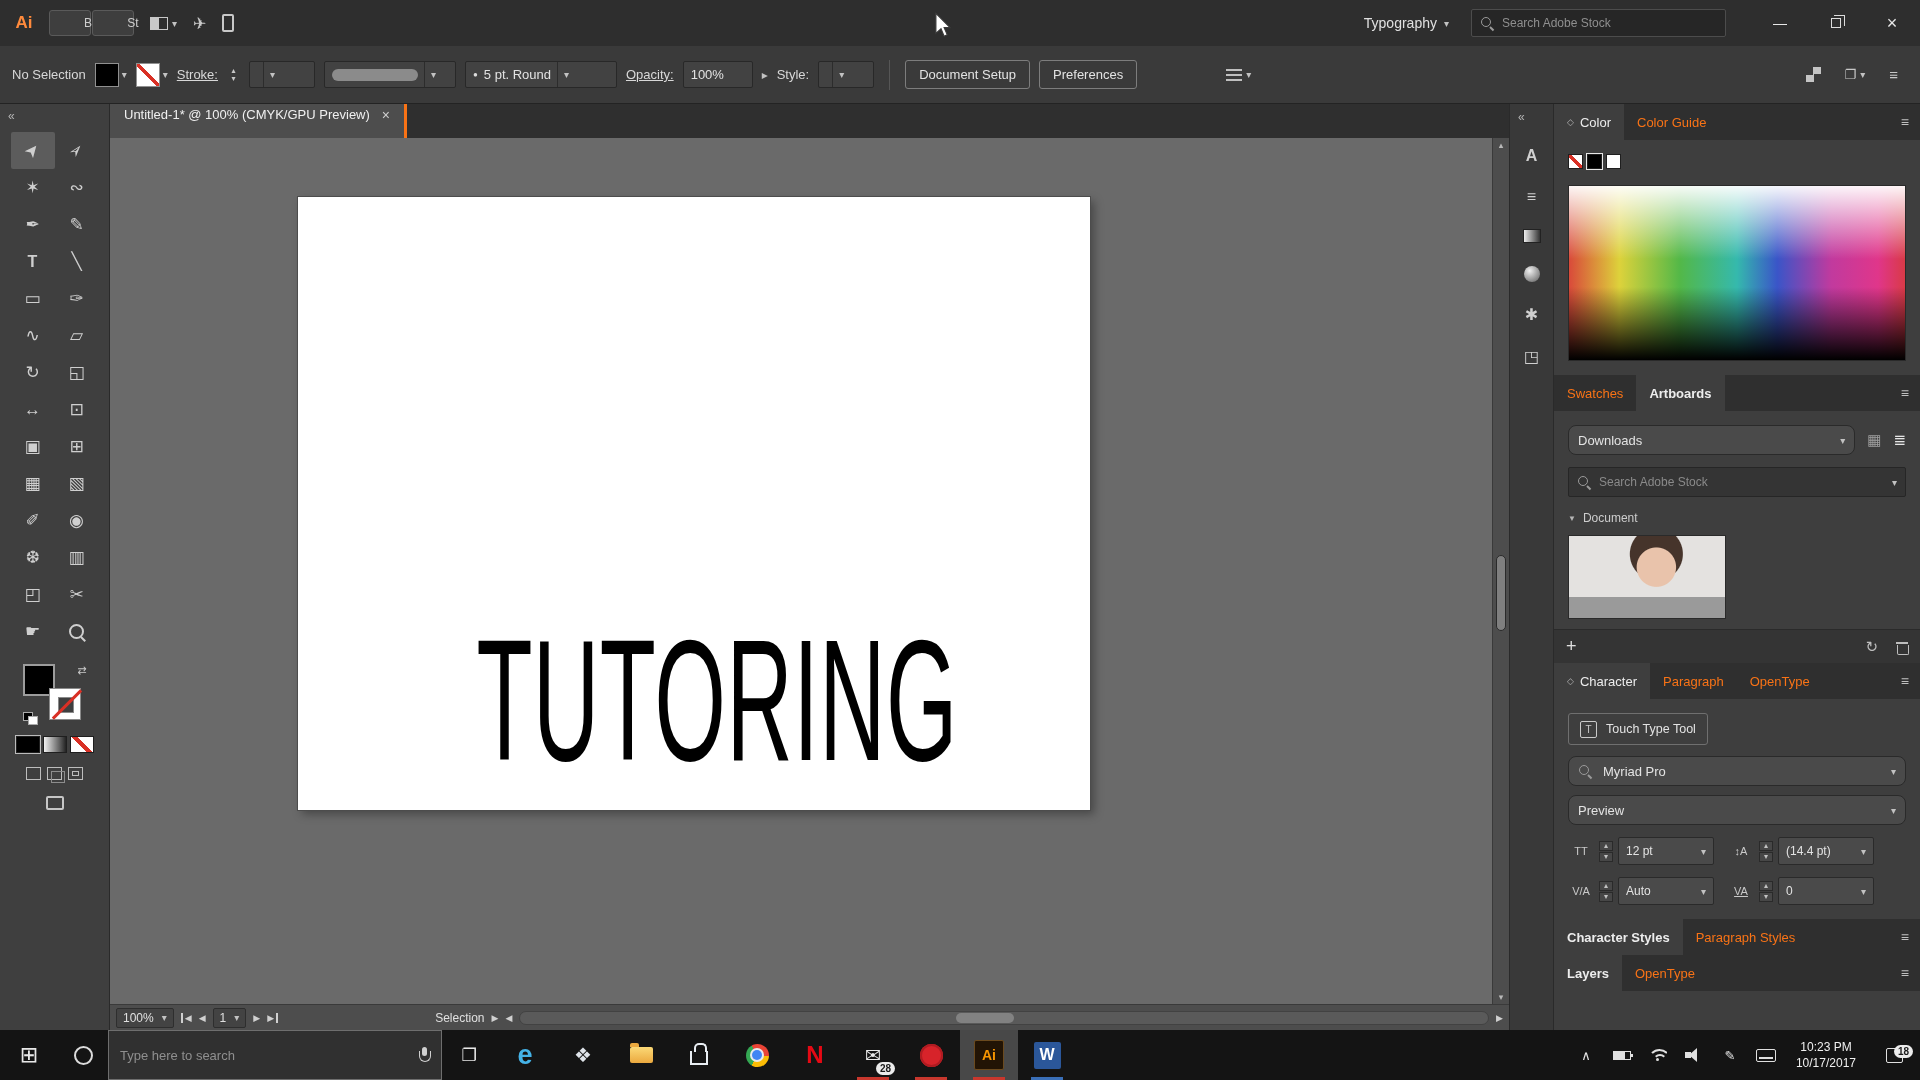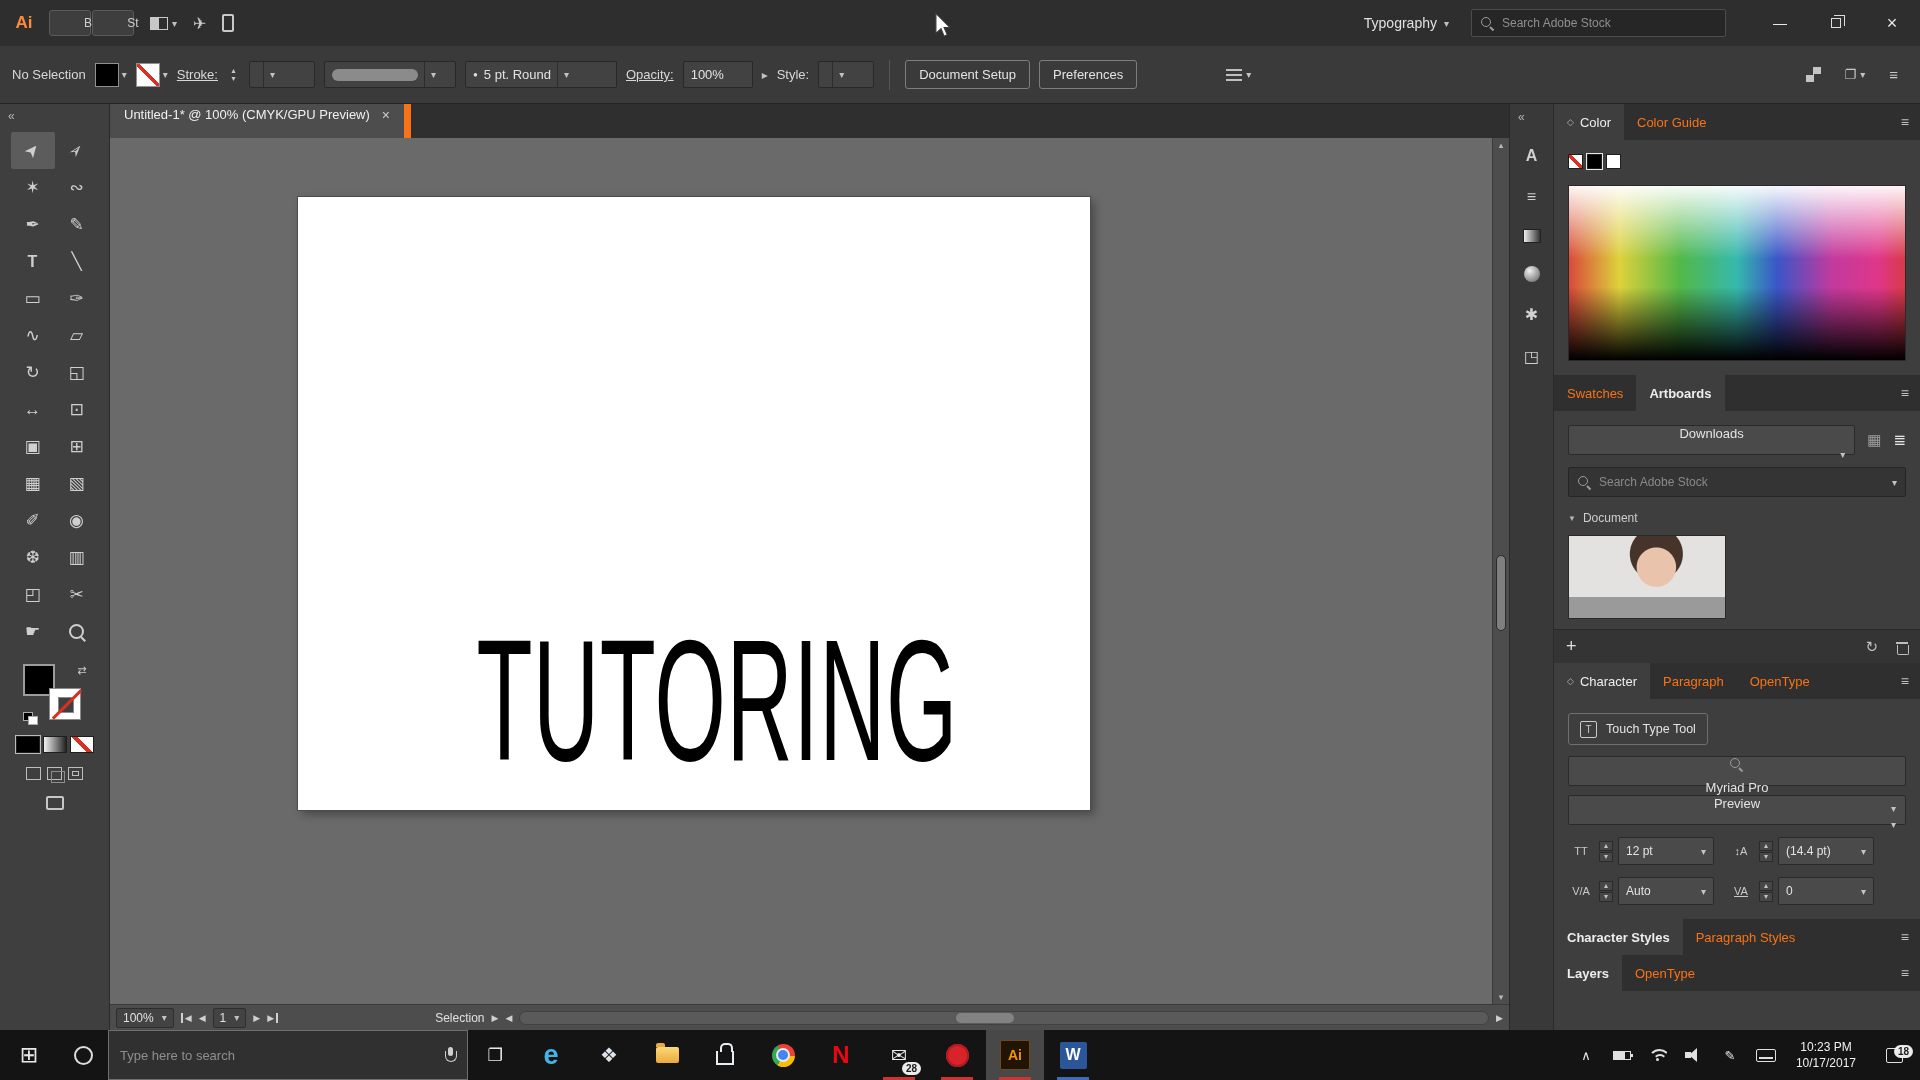--- a/index.html
+++ b/index.html
@@ -47,21 +47,21 @@
   .brushbar { width:86px; height:12px; background:#8b8b8b; border-radius:6px; }
   .dot { font-size:8px; color:#dcdcdc; }
   .vsep { width:1px; height:30px; background:#565656; margin:0 6px; }
   .btn { height:29px; padding:0 13px; border:1px solid #7d7d7d; border-radius:3px; background:transparent; color:#e3e3e3; font-size:13px; display:flex; align-items:center; }
   .alignicon { width:16px; height:12px; background:repeating-linear-gradient(to bottom,#c0c0c0 0 2px,transparent 2px 5px); }
   .checker { width:15px; height:15px; background:conic-gradient(#c4c4c4 0 25%, transparent 0 50%, #c4c4c4 0 75%, transparent 0); }
   .rclust { display:flex; align-items:center; gap:24px; margin-left:auto; padding-right:10px; color:#c8c8c8; }
 
   
   #tabbar { position:absolute; left:110px; top:104px; width:1399px; height:34px; background:#2f2f2f; display:flex; align-items:flex-end; z-index:3; }
-  .doctab { height:47px; background:#4d4d4d; display:flex; align-items:center; gap:12px; padding:0 14px; font-size:13px; color:#f0f0f0; border-right:7px solid #f97316; }
+  .doctab { height:47px; background:#4d4d4d; display:flex; align-items:center; gap:12px; padding:0 14px; font-size:13px; color:#f0f0f0; border-right:3px solid #f97316; }
   .doctab .x { color:#cfcfcf; font-size:14px; }
 
   
   #toolbar { position:absolute; left:0; top:104px; width:110px; height:926px; background:#3f3f3f; border-right:1px solid #2a2a2a; z-index:3; }
   .tb-head { height:24px; display:flex; align-items:center; padding:0 8px; color:#b5b5b5; font-size:12px; }
   .tools { display:grid; grid-template-columns:44px 44px; justify-content:center; margin-top:4px; }
   .tool { height:37px; display:flex; align-items:center; justify-content:center; }
   .tool .tg { font-size:17px; color:#cfcfcf; }
   .tool.active { background:#5c5c5c; border-radius:2px; }
   .tool[data-name="selection-tool"] .tg, .tool[data-name="direct-selection-tool"] .tg { transform:rotate(-50deg); }
@@ -127,21 +127,21 @@
   .mini-swatches { display:flex; gap:4px; }
   .msw { width:15px; height:15px; border:1px solid #1f1f1f; }
   .msw.none { background:linear-gradient(45deg,transparent 42%,#d93025 42% 58%,transparent 58%),#fff; }
   .msw.black { background:#000; }
   .msw.black.sel { outline:1px solid #e8e8e8; }
   .msw.white { background:#fff; }
   .spectrum { margin-top:16px; height:176px; border:1px solid #2a2a2a;
     background:
       linear-gradient(to bottom, rgba(255,255,255,.95) 0%, rgba(255,255,255,0) 42%, rgba(0,0,0,0) 58%, #000 100%),
       linear-gradient(to right,#d94a3a 0%,#ddd23b 15%,#53b848 33%,#35b9ad 50%,#3a55c8 62%,#c13a9e 78%,#e0368a 92%,#d93a47 100%); }
-  .pcombo { height:30px; background:#4a4a4a; border:1px solid #2a2a2a; border-radius:2px; display:flex; align-items:center; padding:0 9px; font-size:13px; color:#e3e3e3; gap:8px;flex-direction:column; }
+  .pcombo { height:30px; background:#4a4a4a; border:1px solid #2a2a2a; border-radius:8px; display:flex; align-items:center; padding:0 9px; font-size:13px; color:#e3e3e3; gap:8px; }
   .pcombo .chev { margin-left:auto; }
   .librow { display:flex; align-items:center; gap:12px; }
   .librow .pcombo { flex:1; }
   .viewic { font-size:15px; color:#9f9f9f; }
   .viewic.active { color:#e6e6e6; }
   .libsearch { margin-top:12px; height:30px; background:#343434; border:1px solid #262626; border-radius:2px; display:flex; align-items:center; padding:0 8px; }
   .libsearch input { flex:1; background:transparent; border:none; outline:none; color:#bdbdbd; font-size:12px; }
   .libsearch input::placeholder { color:#8a8a8a; opacity:1; }
   .section-label { margin-top:14px; display:flex; align-items:center; gap:7px; font-size:12px; color:#cdcdcd; }
   .section-label .disc { font-size:8px; color:#b5b5b5; }
@@ -168,21 +168,21 @@
   .mstep { display:flex; flex-direction:column; gap:1px; width:14px; flex:none; }
   .mstep span { font-size:8px; line-height:8px; text-align:center; color:#c2c2c2; background:#474747; border:1px solid #2a2a2a; }
   .rowpair { display:flex; gap:14px; margin-top:12px; }
 
   
   #taskbar { position:absolute; left:0; top:1030px; width:1920px; height:50px; background:#141414; display:flex; align-items:stretch; z-index:10; }
   .tbcell { display:flex; align-items:center; justify-content:center; }
   #tb-start { width:58px; color:#e8e8e8; font-size:22px; }
   #tb-cortana { width:50px; }
   #tb-cortana .ring { width:19px; height:19px; border:2px solid #dcdcdc; border-radius:50%; }
-  #tb-search { width:360px; background:#303030; border:1px solid #6e6e6e; display:flex; align-items:center; padding:0 11px; }
+  #tb-search { width:334px; background:#303030; border:1px solid #6e6e6e; display:flex; align-items:center; padding:0 11px; }
   #tb-search input { flex:1; background:transparent; border:none; outline:none; color:#c9c9c9; font-size:13px; }
   .mic { position:relative; width:11px; height:17px; flex:none; }
   .mic::before { content:""; position:absolute; left:3px; top:0; width:5px; height:9px; background:#cfcfcf; border-radius:3px; }
   .mic::after { content:""; position:absolute; left:0; top:4px; width:10px; height:10px; border:1.5px solid #cfcfcf; border-top:none; border-radius:0 0 6px 6px; }
   #tb-taskview { width:54px; color:#e6e6e6; font-size:17px; }
   .app { position:relative; width:58px; display:flex; align-items:center; justify-content:center; }
   .aglyph { display:flex; align-items:center; justify-content:center; }
   .app.running::after { content:""; position:absolute; left:13px; right:13px; bottom:0; height:3px; background:var(--ul,#8a8a8a); }
   [data-name="taskbar-icon-edge"] .aglyph { color:#45b3e8; font-size:27px; font-weight:bold; }
   [data-name="taskbar-icon-dropbox"] .aglyph { color:#dfe4ea; font-size:20px; }

